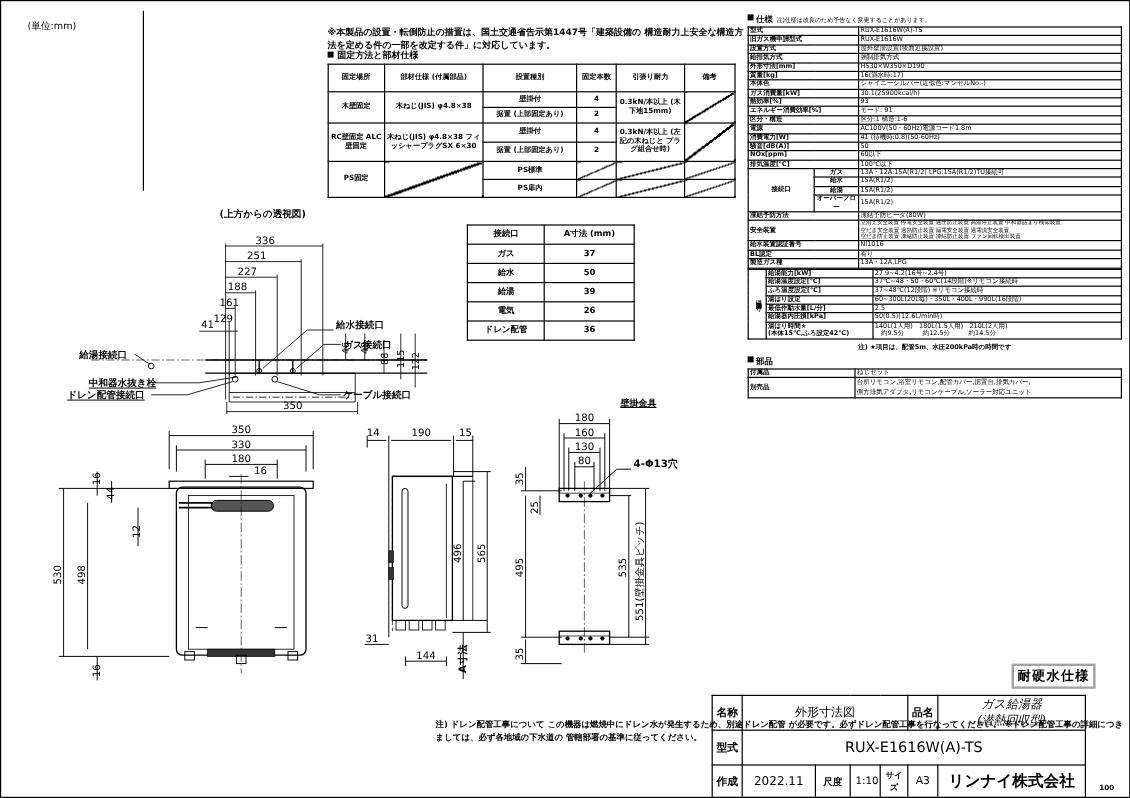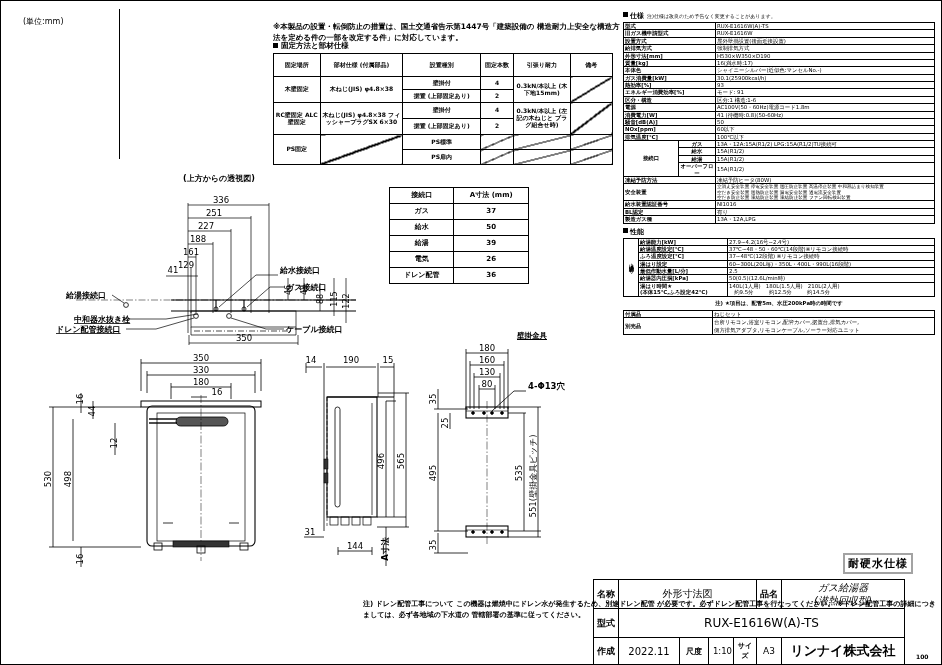--- a/index.html
+++ b/index.html
@@ -548,23 +548,20 @@
             <td class="lbl" colspan="2">BL認定</td>
             <td>有り</td>
           </tr>
       <tr>
             <td class="lbl" colspan="2">製造ガス種</td>
             <td>13A・12A,LPG</td>
           </tr>
     </tbody>
       </table>
 
-    <div class="sechdr" style="margin-top:3px;">
-      <span class="sq"></span><span>性能</span>
-    </div>
 
     <table class="spec">
       <tbody>
           <tr>
         <td class="vrt" rowspan="7"><span class="vtext">給湯・湯はり</span></td>
         <td class="lbl" style="width:78px;">給湯能力[kW]</td>
         <td>27.9~4.2(16号~2.4号)</td>
       </tr>
       <tr>
             <td class="lbl">給湯温度設定[℃]</td>
@@ -590,20 +587,23 @@
             <td class="lbl" style="white-space:pre;">湯はり時間★
 (本体15℃,ふろ設定42℃)</td>
             <td style="white-space:pre;">140L(1人用)   180L(1.5人用)   210L(2人用)
    約9.5分         約12.5分         約14.5分</td>
           </tr>
     </tbody>
       </table>
 
     <div id="notemid">注) ★項目は、配管5m、水圧200kPa時の時間です</div>
 
+    <div class="sechdr">
+      <span class="sq"></span><span>部品</span>
+    </div>
 
     <table class="spec">
       <tbody>
           <tr>
             <td class="lbl" style="width:86px;">付属品</td>
             <td>ねじセット</td>
           </tr>
       <tr>
             <td class="lbl">別売品</td>
             <td style="white-space:pre;line-height:1.5;">台所リモコン,浴室リモコン,配管カバー,据置台,排気カバー,

